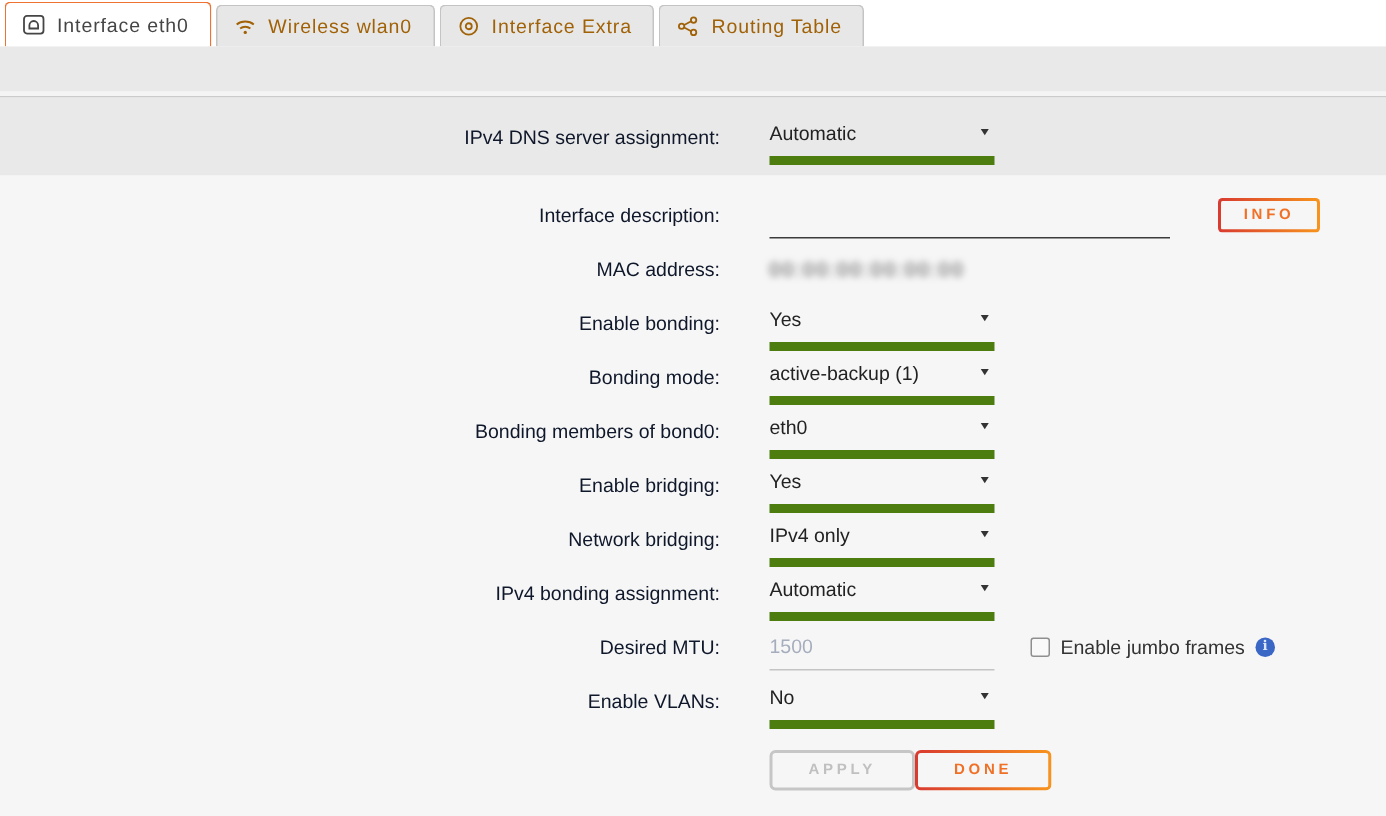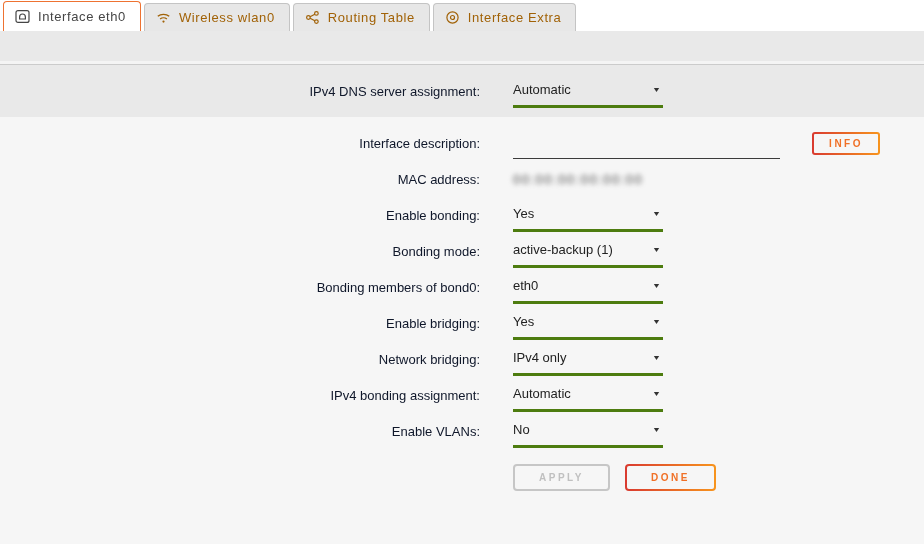--- a/index.html
+++ b/index.html
@@ -62,21 +62,21 @@
     color:#0f172a;
     flex-shrink:0;
   }
   .ctrl { margin-left:33px; display:flex; align-items:center; }
 
   .sel {
     width:150px;
     display:flex;
     justify-content:space-between;
     align-items:center;
-    border-bottom:3px solid #4d7c0f;
+    border-bottom:6px solid #4d7c0f;
     padding:8px 3px 8px 0;
     cursor:pointer;
     background:transparent;
     color:#222222;
   }
   .sel .arrow { font-size:7px; color:#333333; transform:scaleX(1.3); }
 
   .txt {
     border:none;
     outline:none;
@@ -146,21 +146,21 @@
     border:2px solid #c6c6c6;
     color:#c0c0c0;
   }
   .grad {
     border:2px solid transparent;
     background:
       linear-gradient(#f6f6f6,#f6f6f6) padding-box,
       linear-gradient(90deg,#d93a30,#f7941d) border-box;
     color:#f07026;
   }
-  .btn-done { margin-left:15px; }
+  .btn-done { }
   .btn-info {
     height:23px;
     padding:0 15px;
     margin-left:auto;
     margin-right:44px;
     border-radius:3px;
   }
 </style>
 </head>
 <body>
@@ -179,41 +179,41 @@
     </div>
     <div class="tab">
       <span class="ticon">
         <svg width="15" height="15" viewBox="0 0 15 15" fill="none" stroke="currentColor" stroke-width="1.3">
           <path d="M1.8 6.3 C4.8 3.6 10.2 3.6 13.2 6.3"></path>
           <path d="M4.1 9 C6 7.4 9 7.4 10.9 9"></path>
           <circle cx="7.5" cy="11.6" r="1.1" fill="currentColor" stroke="none"></circle>
         </svg>
       </span>
       <span>Wireless wlan0</span>
+    </div>
+    <div class="tab">
+      <span class="ticon">
+        <svg width="15" height="15" viewBox="0 0 15 15" fill="none" stroke="currentColor" stroke-width="1.2">
+          <circle cx="7.5" cy="7.5" r="5.6"></circle>
+          <circle cx="7.5" cy="7.5" r="2"></circle>
+        </svg>
+      </span>
+      <span>Interface Extra</span>
     </div>
     <div class="tab">
       <span class="ticon">
         <svg width="15" height="15" viewBox="0 0 15 15" fill="none" stroke="currentColor" stroke-width="1.2">
           <circle cx="3.4" cy="7.5" r="1.8"></circle>
           <circle cx="11.4" cy="3.4" r="1.8"></circle>
           <circle cx="11.4" cy="11.6" r="1.8"></circle>
           <path d="M5.1 6.7 L9.8 4.2 M5.1 8.3 L9.8 10.8"></path>
         </svg>
       </span>
       <span>Routing Table</span>
     </div>
-    <div class="tab">
-      <span class="ticon">
-        <svg width="15" height="15" viewBox="0 0 15 15" fill="none" stroke="currentColor" stroke-width="1.2">
-          <circle cx="7.5" cy="7.5" r="5.6"></circle>
-          <circle cx="7.5" cy="7.5" r="2"></circle>
-        </svg>
-      </span>
-      <span>Interface Extra</span>
-    </div>
   </div>
 
   <div class="band-empty"></div>
   <div class="band-gap"></div>
   <div class="band-line"></div>
 
   <div class="band-dns">
     <div class="row-label">IPv4 DNS server assignment:</div>
     <div class="ctrl">
       <div class="sel">
@@ -293,20 +293,31 @@
     <div class="row">
       <div class="row-label">IPv4 bonding assignment:</div>
       <div class="ctrl">
         <div class="sel">
           <span>Automatic</span>
           <span class="arrow">▼</span>
         </div>
       </div>
     </div>
 
+    <div class="row">
+      <div class="row-label">Desired MTU:</div>
+      <div class="ctrl">
+        <input class="txt disabled" type="text" disabled="" value="1500" style="">
+        <div class="cbgroup">
+          <input class="cb" type="checkbox" style="">
+          <span class="cb-label">Enable jumbo frames</span>
+          <span class="iicon">i</span>
+        </div>
+      </div>
+    </div>
 
     <div class="row">
       <div class="row-label">Enable VLANs:</div>
       <div class="ctrl">
         <div class="sel">
           <span>No</span>
           <span class="arrow">▼</span>
         </div>
       </div>
     </div>

